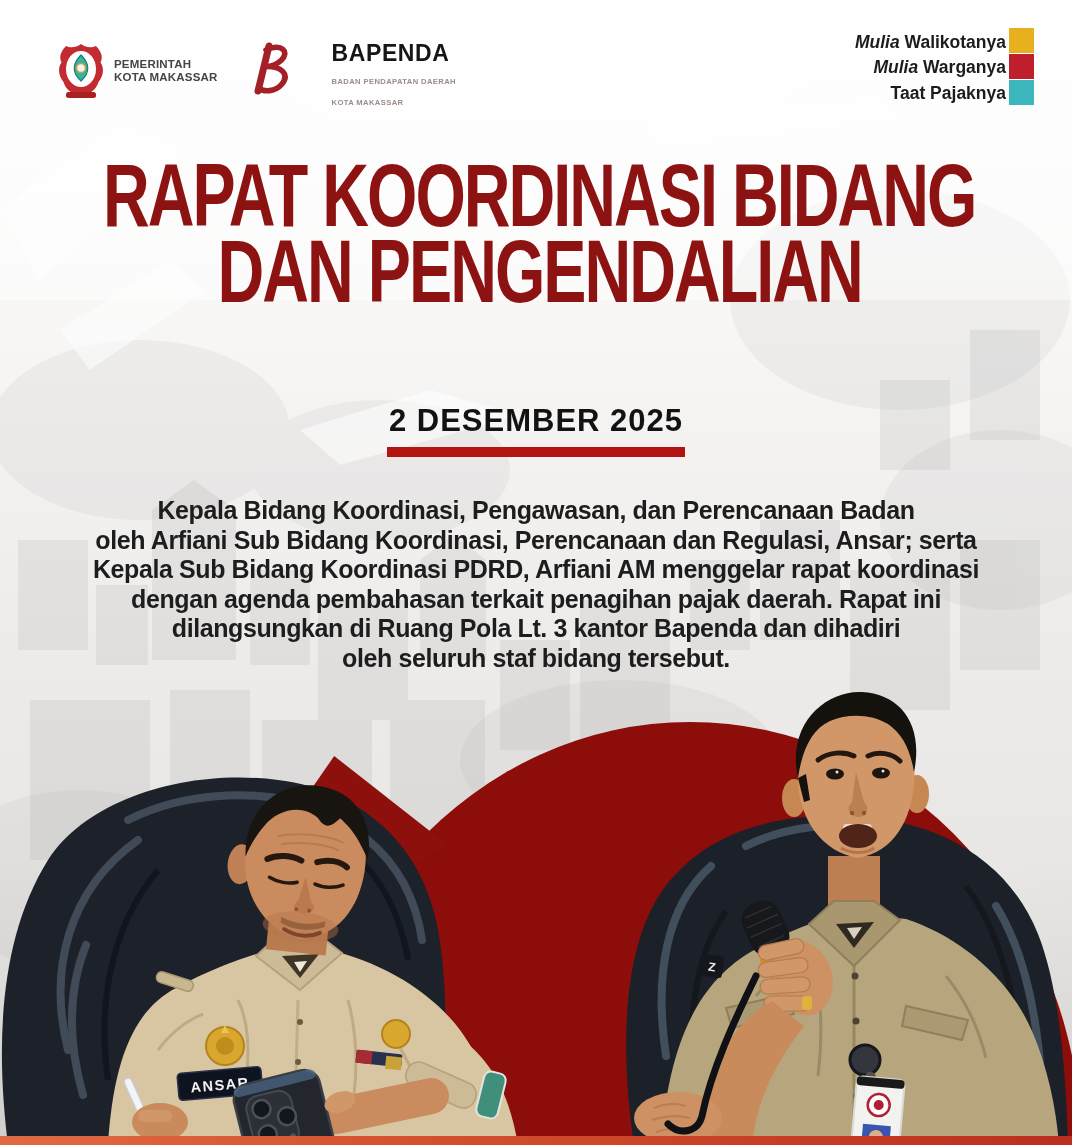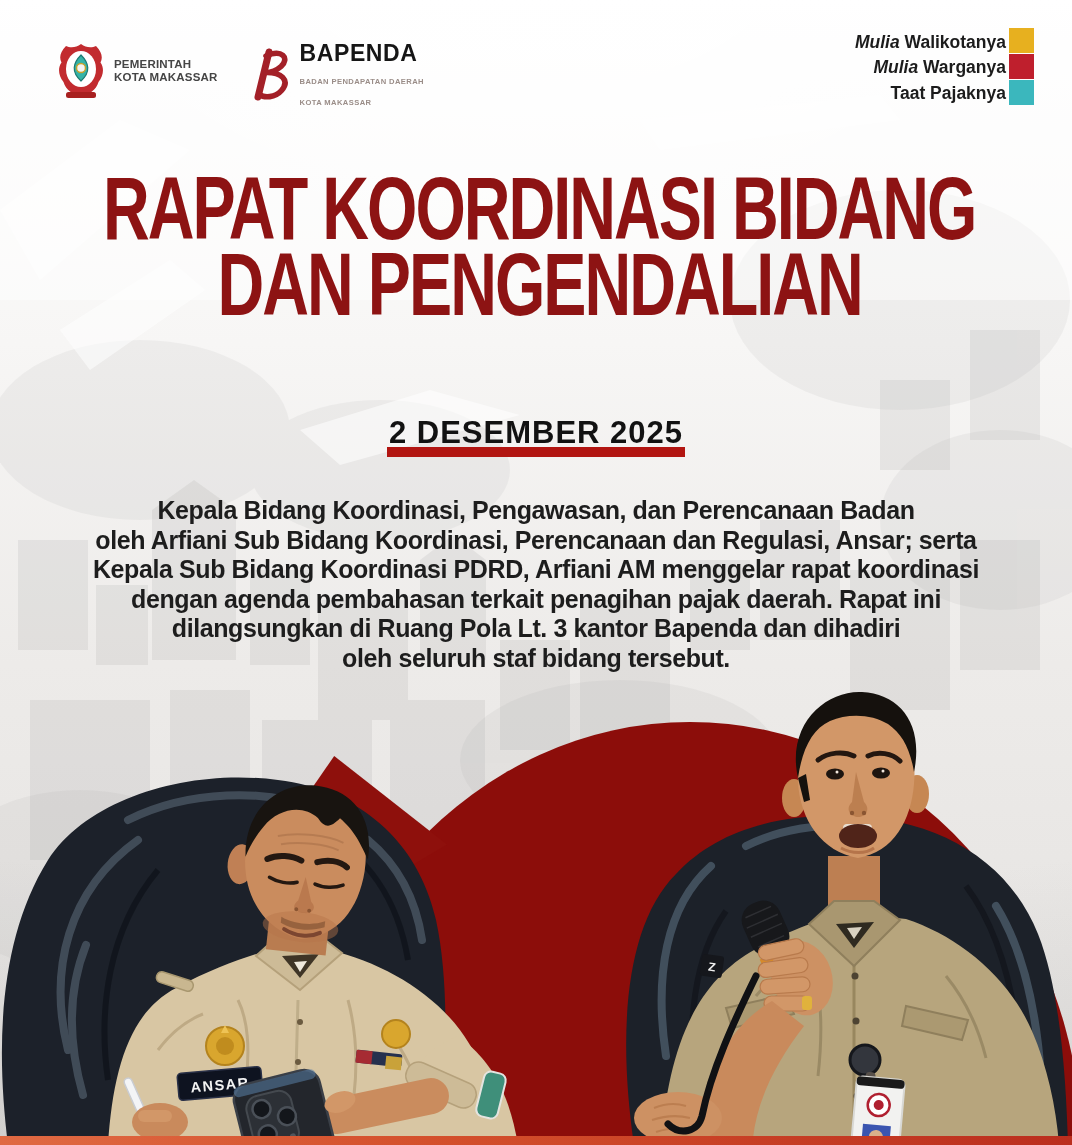--- a/index.html
+++ b/index.html
@@ -10,41 +10,41 @@
       radial-gradient(900px 520px at 50% -5%, rgba(255,255,255,.95) 0%, rgba(255,255,255,0) 60%),
       radial-gradient(760px 560px at -5% 105%, rgba(110,110,110,.20), rgba(0,0,0,0) 62%),
       radial-gradient(760px 560px at 105% 105%, rgba(110,110,110,.16), rgba(0,0,0,0) 62%),
       linear-gradient(180deg,#ffffff 0%,#f7f6f5 30%,#edebe9 58%,#e3e1df 100%);
   }
   .backdrop{position:absolute;inset:0;z-index:0;}
   
   .hdr{position:absolute;top:42px;left:58px;display:flex;align-items:flex-start;z-index:5;}
   .gov{display:flex;align-items:center;}
   .gov-text{margin-left:10px;font-size:11.5px;font-weight:bold;color:#454545;line-height:13px;letter-spacing:.2px;}
-  .bapenda{display:flex;align-items:center;margin-left:34px;}
+  .bapenda{display:flex;margin-left:34px;gap:32px;}
   .bapenda-text{margin-left:8px;}
   .bapenda-name{font-size:23px;font-weight:bold;color:#161616;letter-spacing:.6px;line-height:23px;}
   .bapenda-tag{font-size:7.6px;font-weight:bold;color:#9a8d88;letter-spacing:.4px;line-height:9px;margin-top:12px;}
   .slogan{position:absolute;top:27px;right:38px;display:flex;align-items:flex-end;z-index:5;}
   .slogan-lines{text-align:right;font-size:17.5px;font-weight:bold;color:#1c1c1c;line-height:25.5px;}
   .slogan-lines em{font-style:italic;}
   .slogan-squares{margin-left:3px;margin-top:1px;display:flex;flex-direction:column;}
   .sq{width:25px;height:25px;margin-bottom:1px;}
   .sq-gold{background:#e7b01f;}
   .sq-crimson{background:#bf1f2d;}
   .sq-teal{background:#3bb7bd;}
   
   .title{position:absolute;top:157px;left:0;right:0;text-align:center;z-index:5;}
   .t-line{height:76px;line-height:76px;}
   .t-line span{
     display:inline-block;font-size:66px;font-weight:bold;letter-spacing:-2px;
     color:#8d1313;transform:scale(.98,1.34);transform-origin:center;white-space:nowrap;
   }
   
-  .date{position:absolute;top:415px;left:0;right:0;text-align:center;font-size:31px;
+  .date{position:absolute;top:403px;left:0;right:0;text-align:center;font-size:31px;
         font-weight:bold;letter-spacing:1px;color:#121212;z-index:5;}
   .date-bar{position:absolute;top:447px;left:50%;transform:translateX(-50%);
         width:298px;height:10px;background:#b21511;z-index:5;}
   
   .body-text{position:absolute;top:464px;left:0;right:0;text-align:center;
         font-size:25px;line-height:29.6px;font-weight:bold;letter-spacing:-0.4px;
         color:#1d1d1d;z-index:5;margin-top:32px;}
   
   .red-circle{position:absolute;left:298px;top:722px;width:784px;height:860px;
         border-radius:50%;background:#8c0d0a;z-index:2;}
@@ -133,21 +133,21 @@
       <div><em>Mulia</em><span> Warganya</span></div>
       <div><em></em><span>Taat Pajaknya</span></div>
     </div>
     <div class="slogan-squares">
       <div class="sq sq-gold"></div>
       <div class="sq sq-crimson"></div>
       <div class="sq sq-teal"></div>
     </div>
   </div>
 
-  <h1 class="title" style="margin:13px;font-weight:normal;padding-left:7px;">
+  <h1 class="title" style="margin:0;font-weight:normal;padding-left:7px;">
     <div class="t-line"><span>RAPAT KOORDINASI BIDANG</span></div>
     <div class="t-line"><span>DAN PENGENDALIAN</span></div>
   </h1>
 
   <div class="date">2 DESEMBER 2025</div>
   <div class="date-bar"></div>
 
   <div class="body-text">
     <div>Kepala Bidang Koordinasi, Pengawasan, dan Perencanaan Badan</div>
     <div>oleh Arfiani Sub Bidang Koordinasi, Perencanaan dan Regulasi, Ansar; serta</div>

